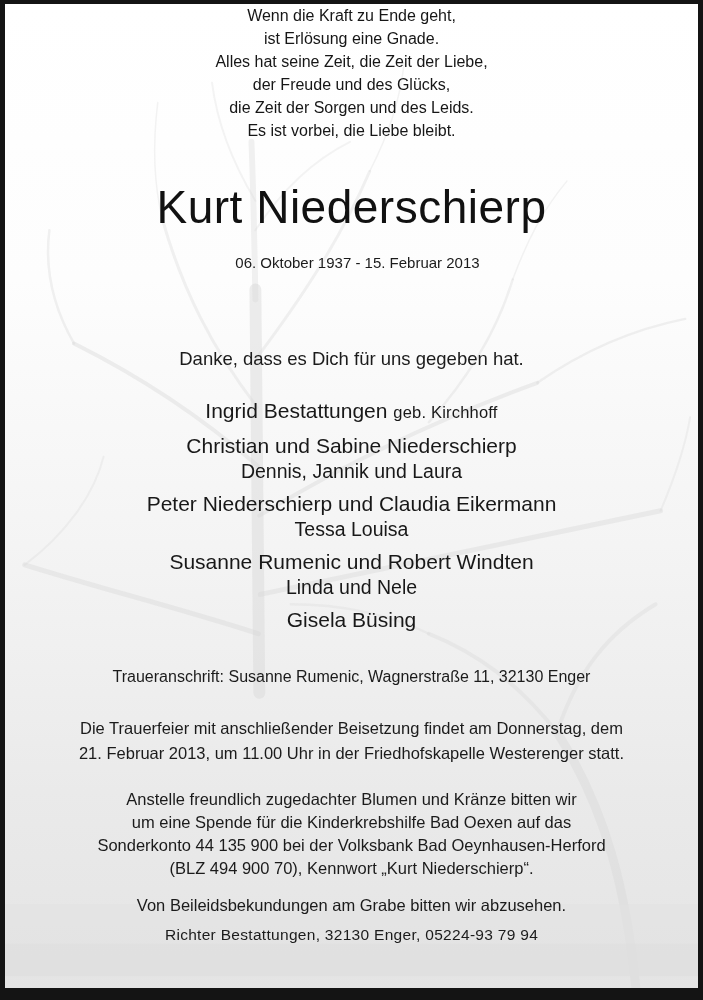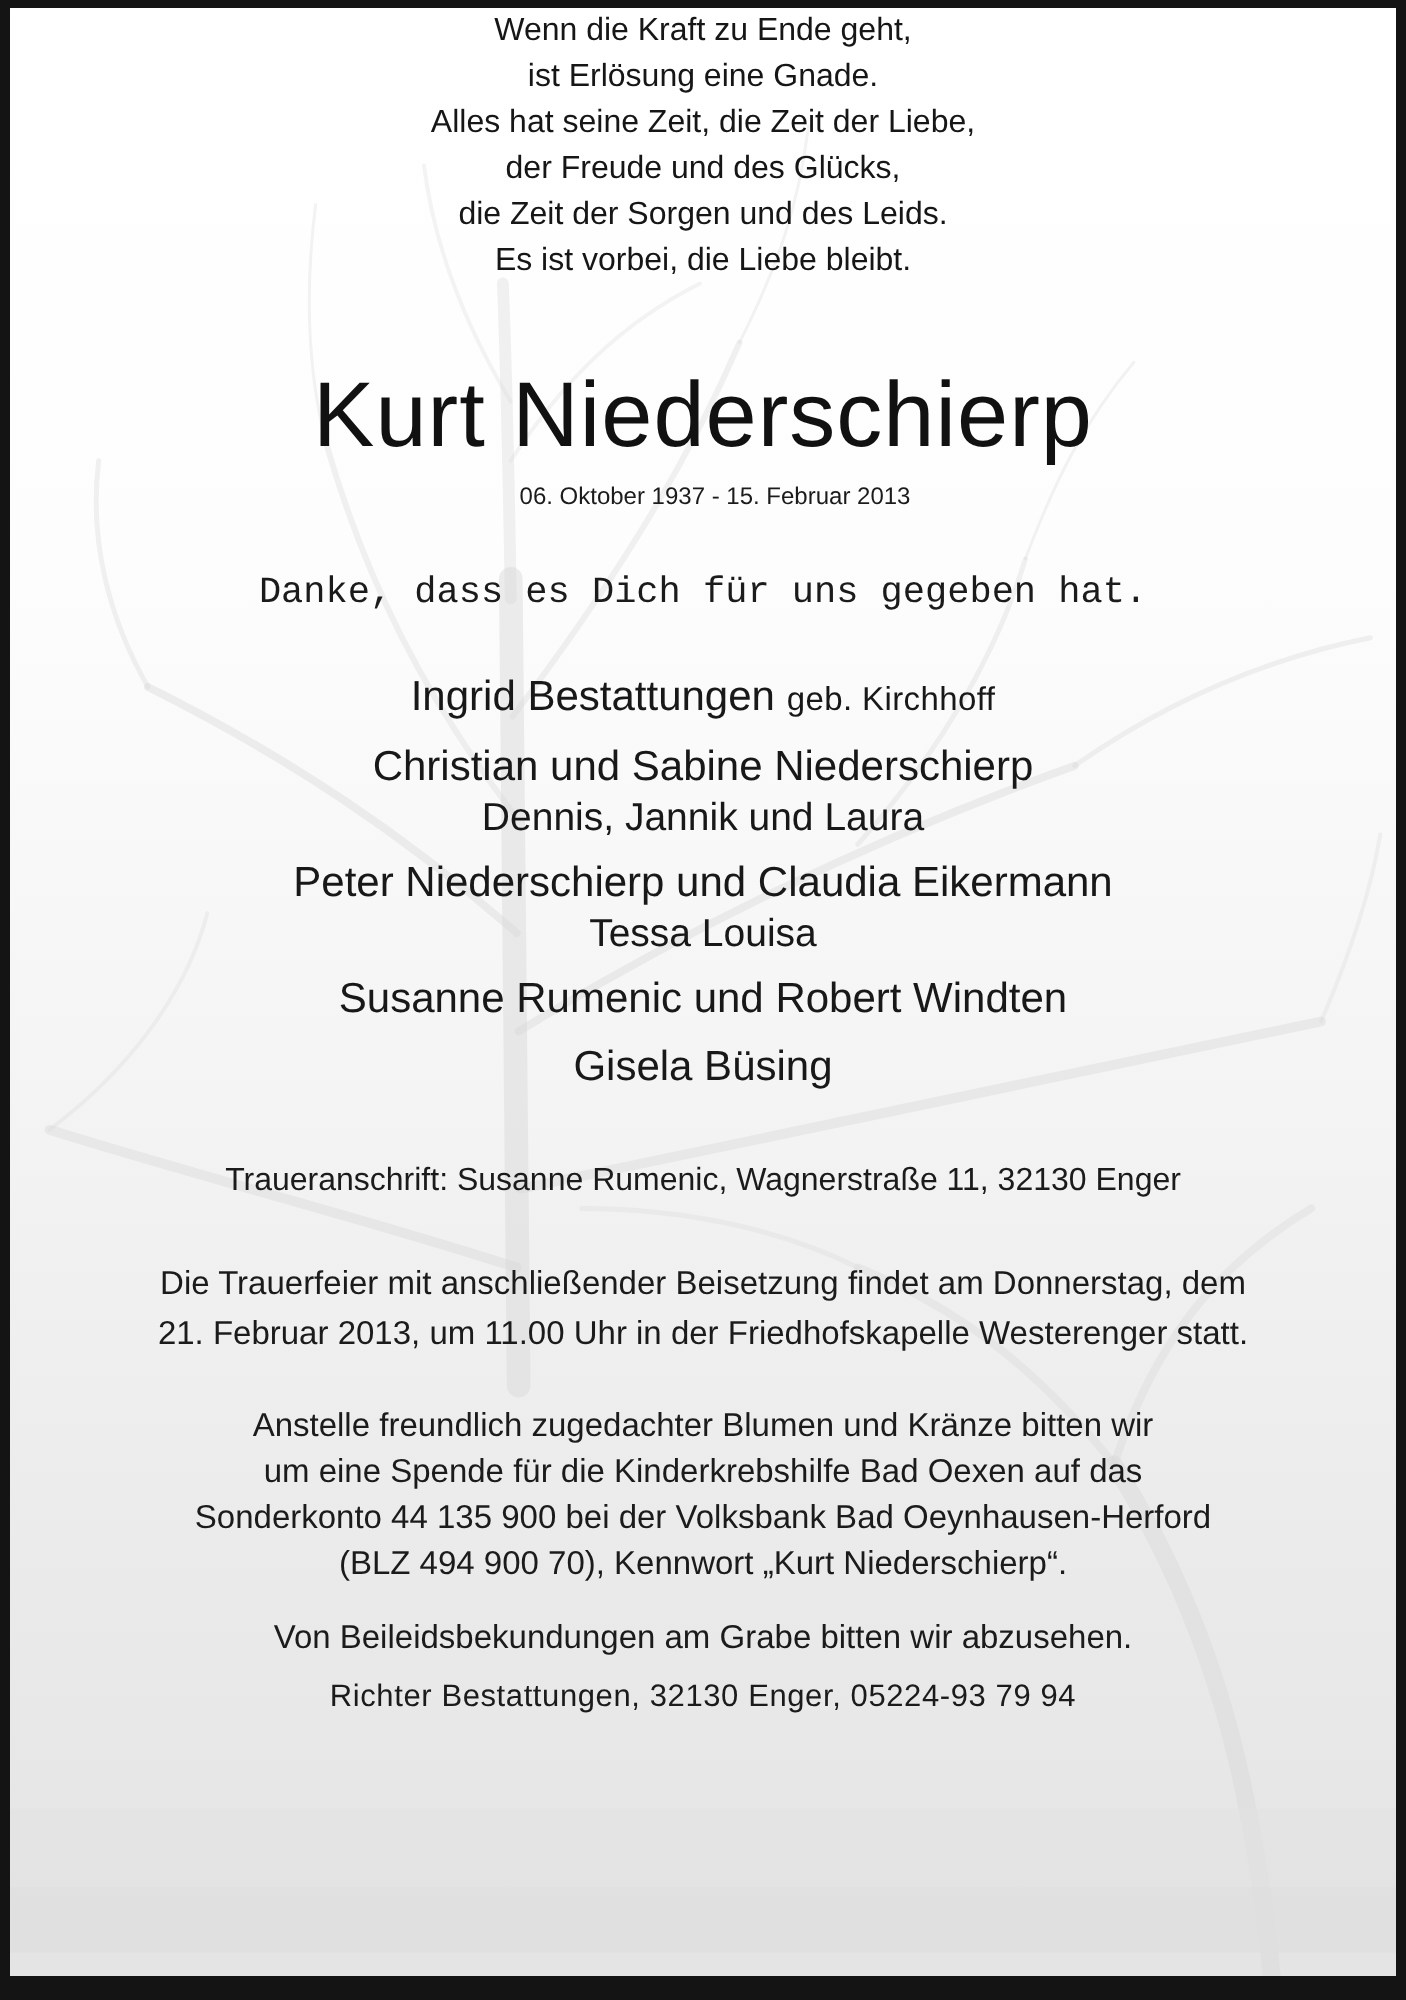--- a/index.html
+++ b/index.html
@@ -46,31 +46,30 @@
   .deceased-name {
     margin-top: 38px;
     font-size: 46px;
     line-height: 54px;
     letter-spacing: 0.5px;
     color: #111111;
     font-weight: 400;
   }
 
   .life-dates {
-    margin-top: 3px;
-    font-size: 12px;
+    margin-top: 17px;
+    font-size: 15px;
     line-height: 23px;
     padding-left: 12px;
   }
 
   .thanks-line {
-    margin-top: 24px;
+    margin-top: 72px;
     font-size: 18.5px;
     line-height: 26px;
-    font-family: Liberation Mono, monospace;
   }
 
   .mourners { margin-top: 26px; }
   .mourner-group { margin-bottom: 8px; }
   .mourner-main {
     font-size: 21px;
     line-height: 26px;
     color: #181818;
   }
   .maiden-name {
@@ -195,20 +194,21 @@
         <div class="mourner-sub">Dennis, Jannik und Laura</div>
       </div>
 
       <div class="mourner-group">
         <div class="mourner-main">Peter Niederschierp und Claudia Eikermann</div>
         <div class="mourner-sub">Tessa Louisa</div>
       </div>
 
       <div class="mourner-group">
         <div class="mourner-main">Susanne Rumenic und Robert Windten</div>
+        <div class="mourner-sub">Linda und Nele</div>
       </div>
 
       <div class="mourner-group">
         <div class="mourner-main">Gisela Büsing</div>
       </div>
 
     </div>
 
     <div class="mourning-address">Traueranschrift: Susanne Rumenic, Wagnerstraße 11, 32130 Enger</div>
 

